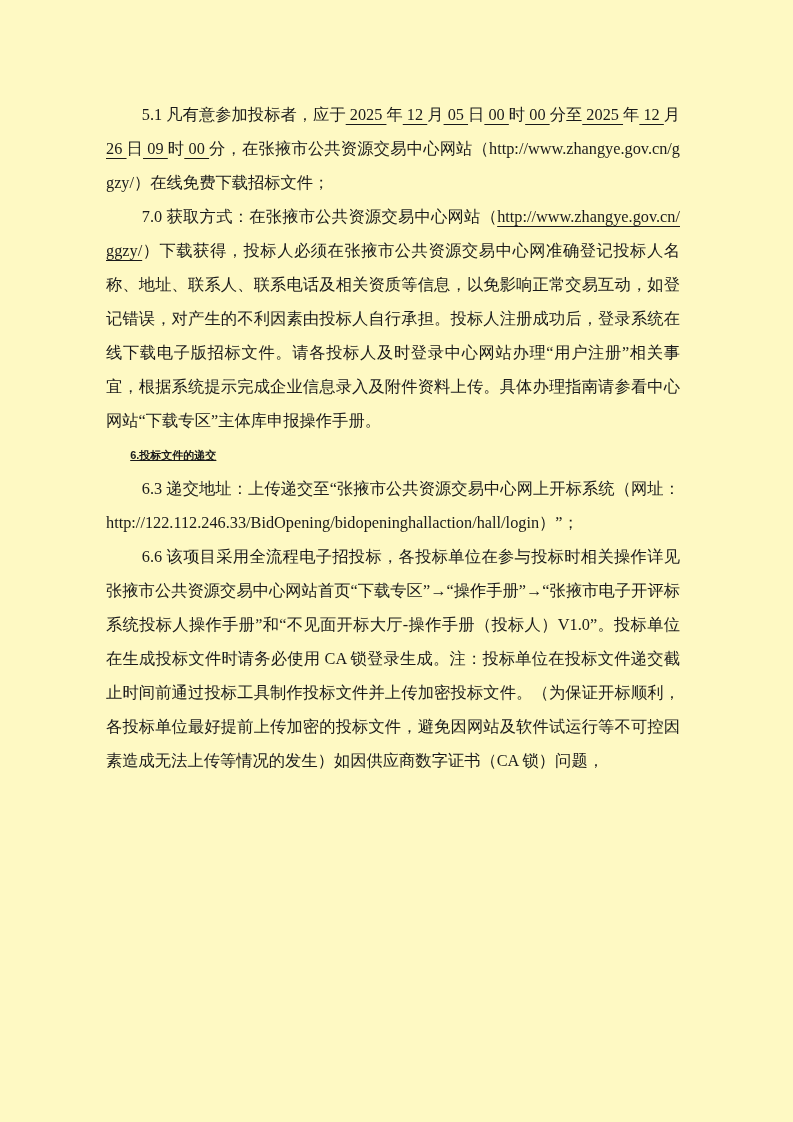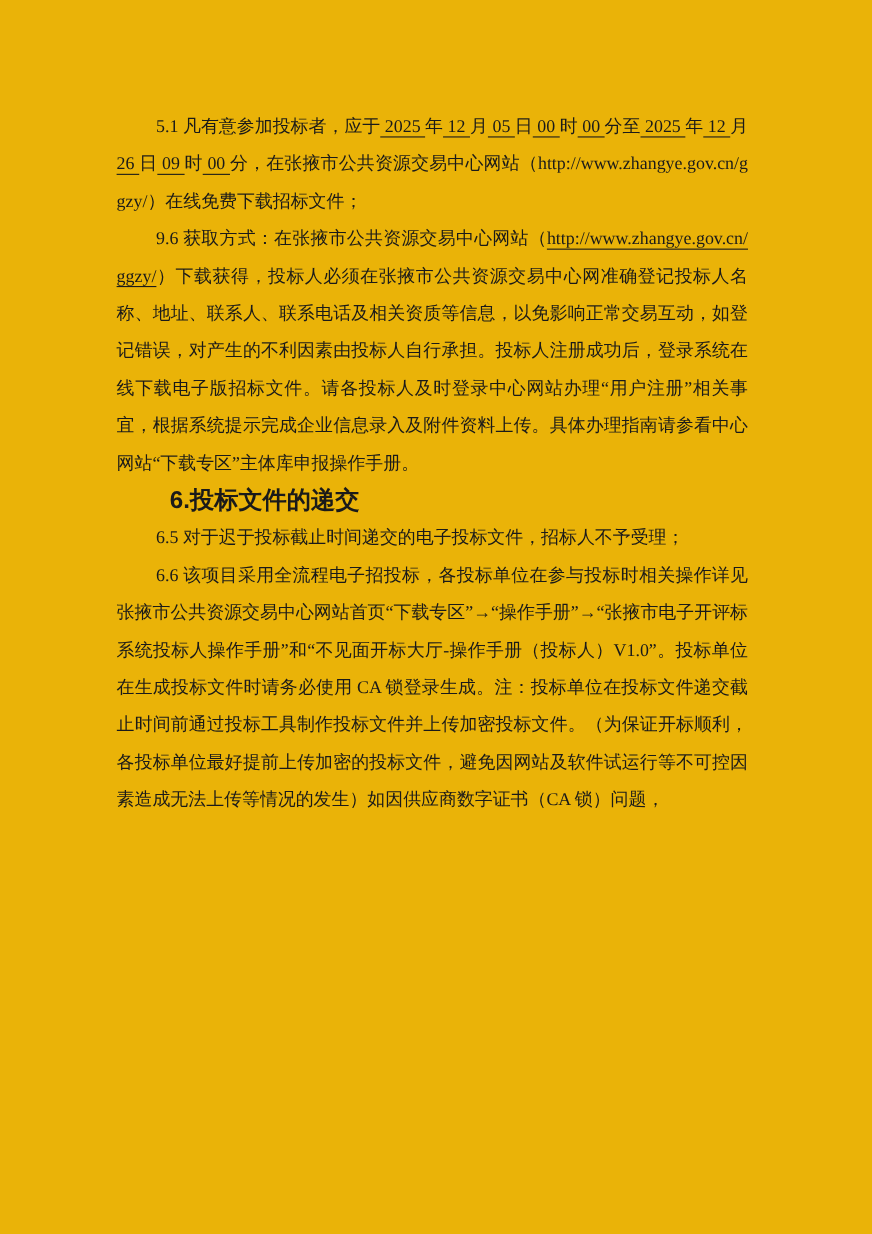--- a/index.html
+++ b/index.html
@@ -5,21 +5,21 @@
   
   html, body {
     margin: 0;
     padding: 0;
     background: #ffffff;
   }
   .page {
     position: relative;
     width: 793px;
     height: 1122px;
-    background: #eab308;
+    background: #fef9c3;
     overflow: hidden;
   }
   
   .doc-body {
     position: absolute;
     left: 106px;
     top: 98px;
     width: 574px;
     color: #1a1a1a;
     font-family: "Liberation Serif", "DejaVu Serif", serif;
@@ -28,32 +28,33 @@
     text-align: justify;
     word-break: break-all;
   }
   .doc-body p {
     margin: 0;
     text-indent: 2.2em;
   }
   .doc-body p.heading {
     font-family: "Liberation Sans", "DejaVu Sans", sans-serif;
     font-weight: bold;
-    font-size: 22px;
+    font-size: 11px;
+    text-decoration: underline;
   }
   .doc-body span.u {
     text-decoration: underline;
     text-decoration-thickness: 1px;
     text-underline-offset: 4px;
   }
 </style>
 </head>
 <body>
 
 <div class="page">
   <div class="doc-body">
       <p class="body"><span>5.1 凡有意参加投标者，应于</span><span class="u"> 2025 </span><span>年</span><span class="u"> 12 </span><span>月</span><span class="u"> 05 </span><span>日</span><span class="u"> 00 </span><span>时</span><span class="u"> 00 </span><span>分至</span><span class="u"> 2025 </span><span>年</span><span class="u"> 12 </span><span>月</span><span class="u"> 26 </span><span>日</span><span class="u"> 09 </span><span>时</span><span class="u"> 00 </span><span>分，在张掖市公共资源交易中心网站（http://www.zhangye.gov.cn/ggzy/）在线免费下载招标文件；</span></p>
-      <p class="body"><span>9.6 获取方式：在张掖市公共资源交易中心网站（</span><span class="u">http://www.zhangye.gov.cn/ggzy/</span><span>）下载获得，投标人必须在张掖市公共资源交易中心网准确登记投标人名称、地址、联系人、联系电话及相关资质等信息，以免影响正常交易互动，如登记错误，对产生的不利因素由投标人自行承担。投标人注册成功后，登录系统在线下载电子版招标文件。请各投标人及时登录中心网站办理“用户注册”相关事宜，根据系统提示完成企业信息录入及附件资料上传。具体办理指南请参看中心网站“下载专区”主体库申报操作手册。</span></p>
+      <p class="body"><span>7.0 获取方式：在张掖市公共资源交易中心网站（</span><span class="u">http://www.zhangye.gov.cn/ggzy/</span><span>）下载获得，投标人必须在张掖市公共资源交易中心网准确登记投标人名称、地址、联系人、联系电话及相关资质等信息，以免影响正常交易互动，如登记错误，对产生的不利因素由投标人自行承担。投标人注册成功后，登录系统在线下载电子版招标文件。请各投标人及时登录中心网站办理“用户注册”相关事宜，根据系统提示完成企业信息录入及附件资料上传。具体办理指南请参看中心网站“下载专区”主体库申报操作手册。</span></p>
       <p class="heading"><span>6.投标文件的递交</span></p>
-      <p class="body"><span>6.5 对于迟于投标截止时间递交的电子投标文件，招标人不予受理；</span></p>
+      <p class="body"><span>6.3 递交地址：上传递交至“张掖市公共资源交易中心网上开标系统（网址：http://122.112.246.33/BidOpening/bidopeninghallaction/hall/login）”；</span></p>
       <p class="body"><span>6.6 该项目采用全流程电子招投标，各投标单位在参与投标时相关操作详见张掖市公共资源交易中心网站首页“下载专区”→“操作手册”→“张掖市电子开评标系统投标人操作手册”和“不见面开标大厅-操作手册（投标人）V1.0”。投标单位在生成投标文件时请务必使用 CA 锁登录生成。注：投标单位在投标文件递交截止时间前通过投标工具制作投标文件并上传加密投标文件。（为保证开标顺利，各投标单位最好提前上传加密的投标文件，避免因网站及软件试运行等不可控因素造成无法上传等情况的发生）如因供应商数字证书（CA 锁）问题，</span></p>
     </div>
 </div>
 
 </body></html>

